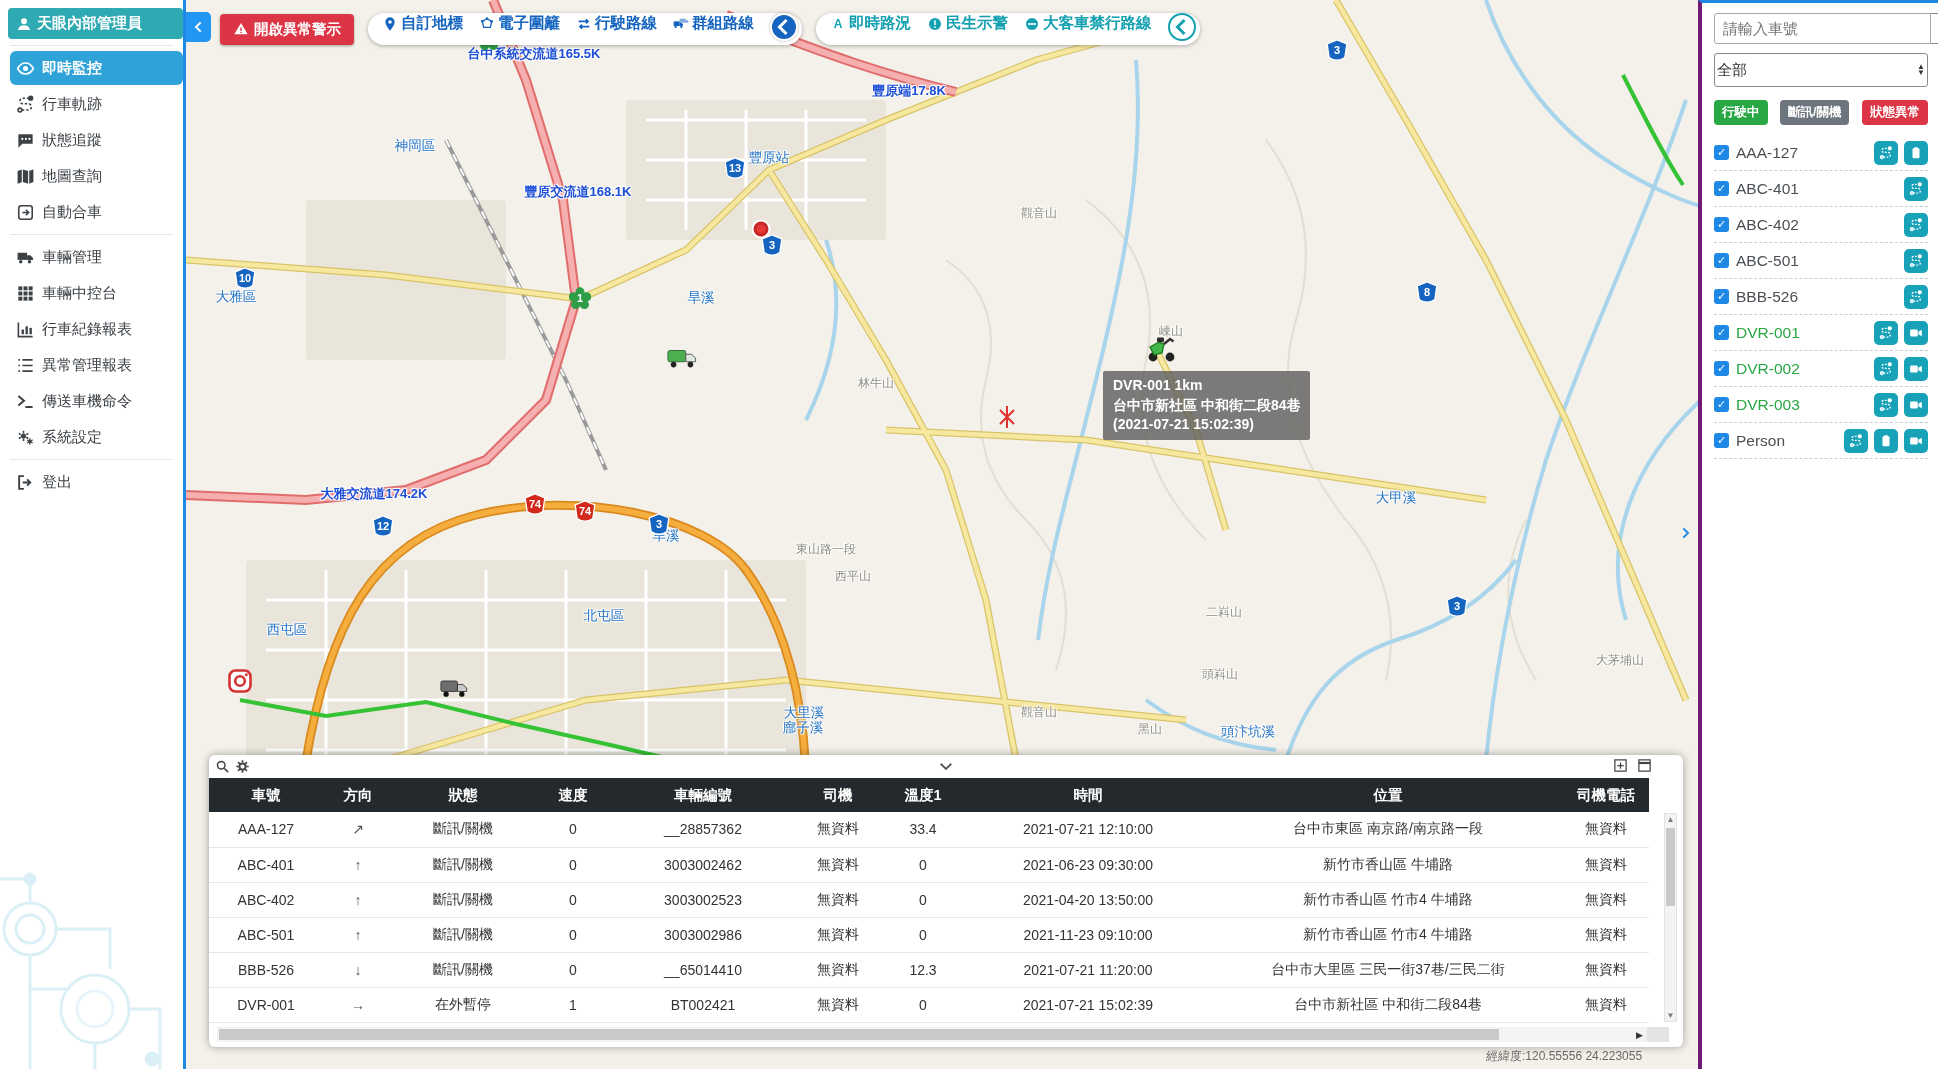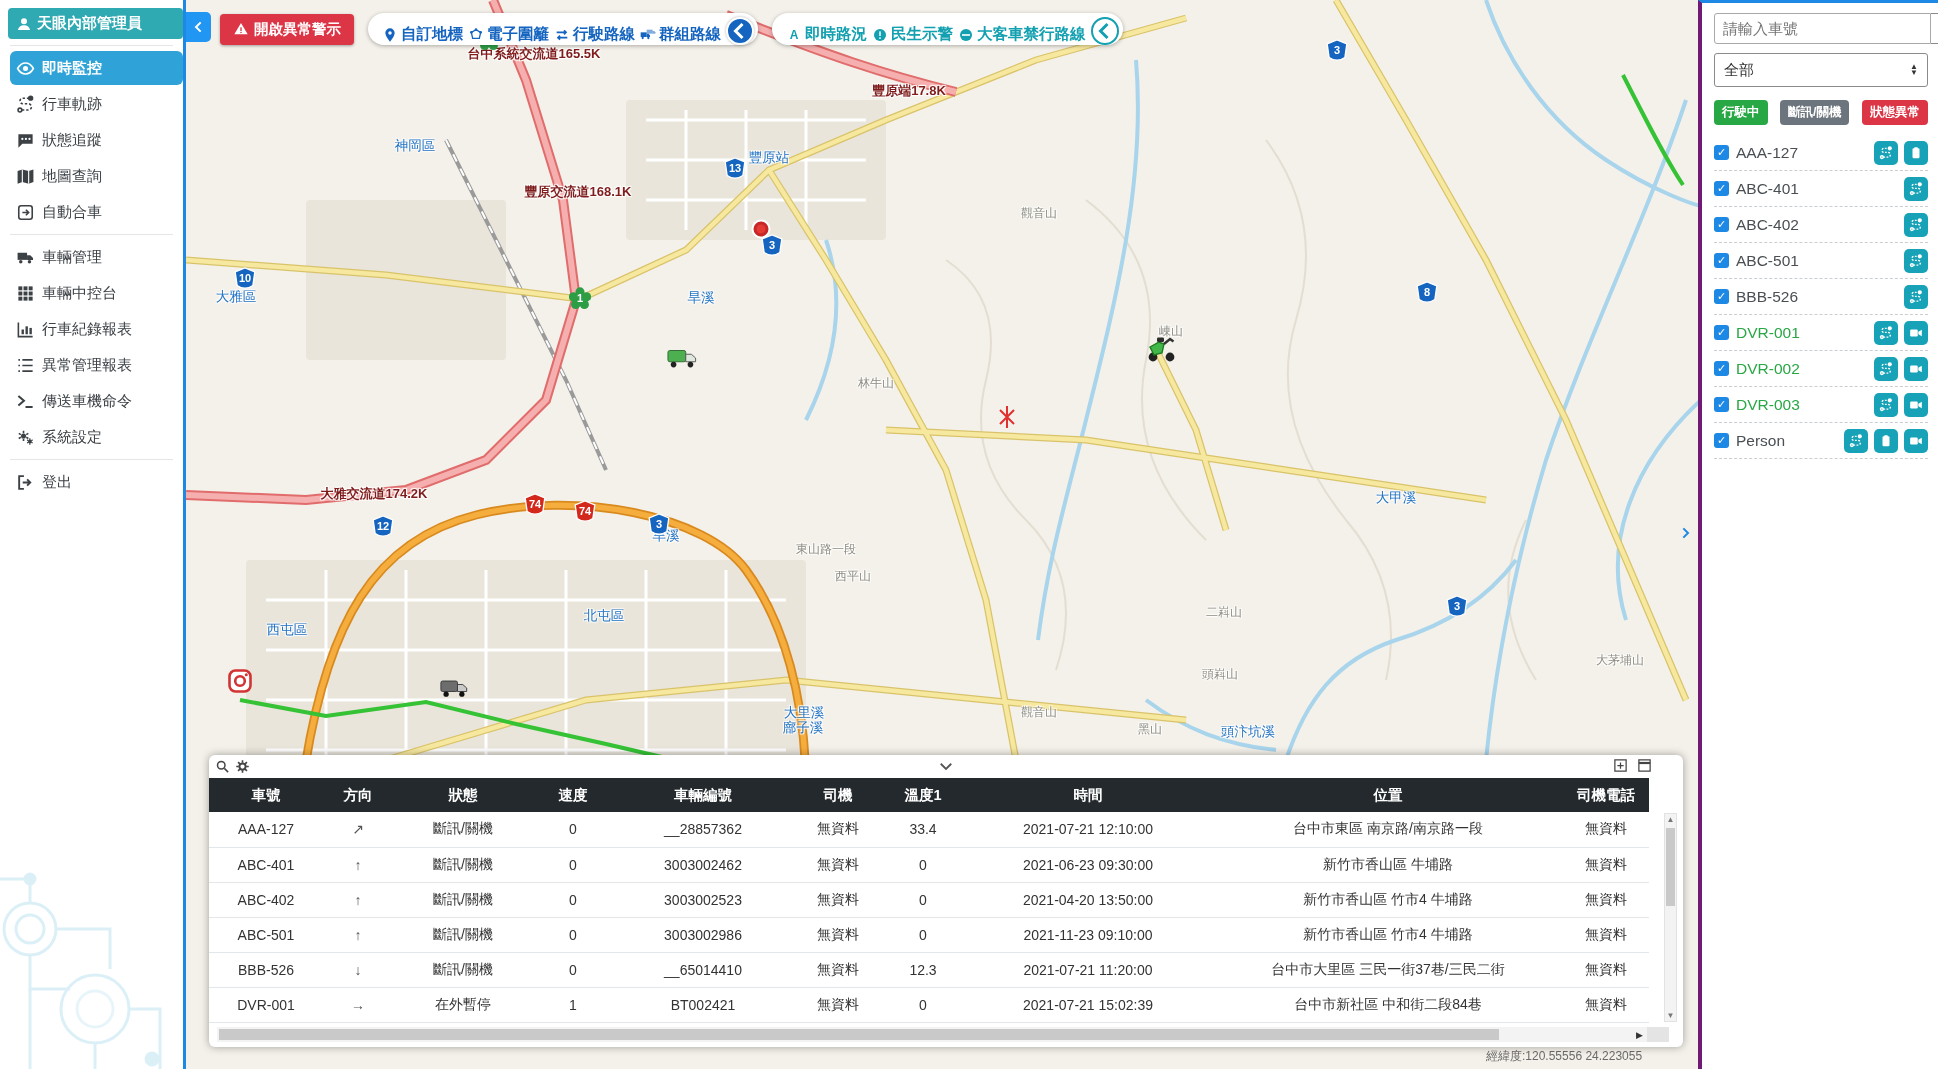--- a/index.html
+++ b/index.html
@@ -28,21 +28,21 @@
   .side-div { border-top:1px solid #e6e6e6; margin:5px 10px 5px 10px; }
   #circuit { position:absolute; left:0; bottom:0; width:183px; height:440px; opacity:.55; pointer-events:none; }
 
   
   #map { position:absolute; left:183px; top:0; width:1515px; height:1069px;
     background:#f4f1ea; overflow:hidden; border-left:3px solid #1e88e5; }
   #mapsvg { position:absolute; left:0; top:0; }
   .mlabel { position:absolute; white-space:nowrap; transform:translate(-50%,-50%);
     text-shadow:1px 1px 1px #fff,-1px -1px 1px #fff,1px -1px 1px #fff,-1px 1px 1px #fff; z-index:2; }
   .c-blue { color:#2273c4; font-size:13.5px; }
-  .c-red  { color:#7f1d1d; font-size:13px; font-weight:bold; }
+  .c-red  { color:#1d4ed8; font-size:13px; font-weight:bold; }
   .c-gray { color:#8d8d83; font-size:12px; }
   .shield { position:absolute; transform:translate(-50%,-50%); width:22px; height:24px; z-index:2; }
   .shield svg { position:absolute; inset:0; width:100%; height:100%; }
   .shield span { position:absolute; inset:0; display:flex; align-items:center; justify-content:center;
     color:#fff; font-size:11px; font-weight:bold; padding-bottom:2px; }
   .marker { position:absolute; transform:translate(-50%,-50%); z-index:3; cursor:pointer; }
   #tooltip { position:absolute; left:917px; top:371px; z-index:4;
     background:rgba(92,92,92,.8); color:#fff; font-weight:bold; font-size:14px; line-height:1.4;
     padding:5px 10px; border-radius:2px; white-space:nowrap; }
   #coords-note { position:absolute; left:1300px; top:1048px; color:#6a6a6a; font-size:12px; z-index:4; }
@@ -55,22 +55,22 @@
   #panel-expand { position:absolute; right:2px; top:516px; width:22px; height:36px; z-index:6;
     background:transparent; border:none; color:#1e88e5; cursor:pointer; }
   #panel-expand svg { width:22px; height:22px; }
 
   
   #toolbar { position:absolute; left:34px; top:13px; display:flex; align-items:center; gap:14px; z-index:6; }
   #alert-btn { display:flex; align-items:center; gap:5px; background:#dc3545; color:#fff;
     font-weight:bold; font-size:14.5px; border:none; border-radius:4px; padding:6px 13px;
     cursor:pointer; box-shadow:0 1px 3px rgba(0,0,0,.35); }
   #alert-btn svg { width:16px; height:16px; }
-  .pill { display:flex; align-items:flex-end; background:#fff; border-radius:17px; height:32px;
-    padding:0 4px 0 14px; box-shadow:0 1px 4px rgba(0,0,0,.3); gap:5px; }
+  .pill { display:flex; align-items:flex-start; background:#fff; border-radius:17px; height:32px;
+    padding:0 4px 0 14px; box-shadow:0 1px 4px rgba(0,0,0,.3); gap:16px; }
   .tb-btn { display:flex; align-items:center; gap:3px; background:none; border:none;
     font-size:15.5px; font-weight:bold; cursor:pointer; white-space:nowrap; }
   .g1 .tb-btn { color:#1565c0; }
   .g2 .tb-btn { color:#13a0b0; }
   .tb-btn svg { width:16px; height:16px; }
   .pill-chev { width:28px; height:28px; border-radius:50%; display:flex; align-items:center;
     justify-content:center; cursor:pointer; flex:0 0 28px; }
   .g1 .pill-chev { background:#1565c0; border:2px solid #fff; box-shadow:0 0 3px rgba(0,0,0,.3); color:#fff; }
   .g2 .pill-chev { background:#fff; border:2px solid #13a0b0; color:#13a0b0; }
   .pill-chev svg { width:15px; height:15px; }
@@ -104,21 +104,21 @@
   
   #rpanel { position:absolute; right:0; top:0; width:240px; height:1069px; background:#fff;
     border-left:4px solid #701a75; border-top:3px solid #1e88e5; z-index:30; padding:10px 10px 0 12px; }
   #search-row { display:flex; }
   #search-input { flex:1; height:31px; border:1px solid #a9a9a9; border-radius:3px 0 0 3px;
     padding:0 8px; font-size:15px; color:#333; }
   #search-input::placeholder { color:#757575; }
   #search-btn { height:31px; border:1px solid #8a8a8a; border-left:none; background:#fff;
     border-radius:0 3px 3px 0; font-size:15px; color:#333; padding:0 10px; cursor:pointer; }
   #filter-select { margin-top:9px; height:34px; border:1px solid #8a8a8a; border-radius:3px;
-    display:flex; align-items:center; justify-content:space-between; padding:0 9px; font-size:15px;
+    display:flex; align-items:center; justify-content:space-between; padding:0 2px; font-size:15px;
     color:#333; cursor:pointer; }
   #filter-select .ar { display:flex; flex-direction:column; font-size:8px; line-height:6px; color:#333; }
   #status-badges { display:flex; justify-content:space-between; margin:13px 0 10px 0; }
   .badge { color:#fff; font-size:12.5px; font-weight:bold; border-radius:4px; padding:4px 8px;
     white-space:nowrap; cursor:pointer; border:none; }
   .vrow { display:flex; align-items:center; height:36px; border-bottom:1px dashed #c9ced3; }
   .vchk { width:15px; height:15px; background:#1e88e5; border-radius:3px; color:#fff; font-size:11px;
     display:flex; align-items:center; justify-content:center; margin-right:7px; cursor:pointer; flex:0 0 15px; }
   .vname { font-size:15.5px; color:#4a4f54; flex:1; }
   .vname.green { color:#28a745; }
@@ -340,20 +340,25 @@
             <circle cx="26" cy="24" r="4.4" fill="#222"></circle>
             <path d="M6 14 L15 9 L20 11 L18 20 L10 22 Z" fill="#43b649" stroke="#1d7a1d" stroke-width="1.4"></path>
             <path d="M20 11 L26 6 L29.5 8.5" stroke="#333" stroke-width="2.4" fill="none"></path>
             <rect x="13" y="4.5" width="7" height="4.5" rx="1.2" fill="#2c2c2c"></rect>
           </svg></div>
         <div class="marker" style="left: 575px; top: 229px;">
           <div style="width:15px;height:15px;border:3.5px solid #c62828;background:#e53935;border-radius:50%;box-shadow:0 0 0 2px #fff"></div>
         </div>
       </div>
 
+    <div id="tooltip">
+      <div>DVR-001 1km</div>
+      <div>台中市新社區 中和街二段84巷</div>
+      <div>(2021-07-21 15:02:39)</div>
+    </div>
 
     <div id="coords-note">經緯度:120.55556 24.223055</div>
 
     <button id="side-collapse">
       <span class="ic" style="display: inline-block; width: 16px; height: 16px;">
           <svg viewBox="0 0 24 24" fill="none" stroke="currentColor" stroke-width="3" style="width: 100%; height: 100%; display: block;">
             <path d="M14.5 5L7.5 12l7 7"></path>
           </svg>
         </span>
     </button>

